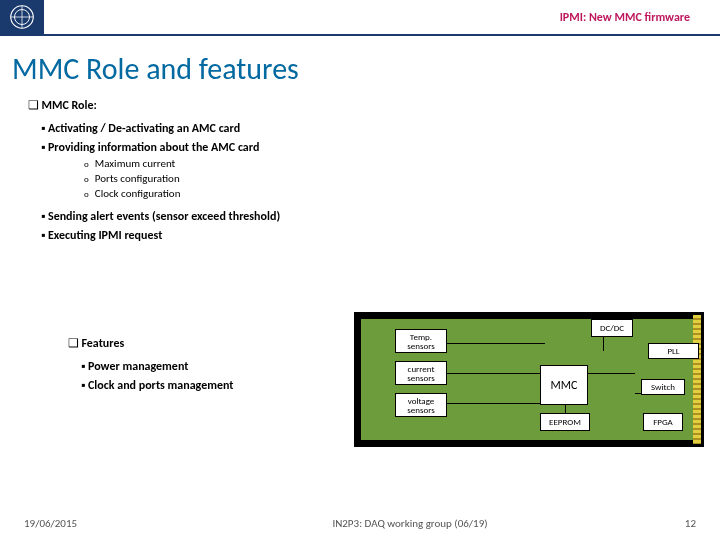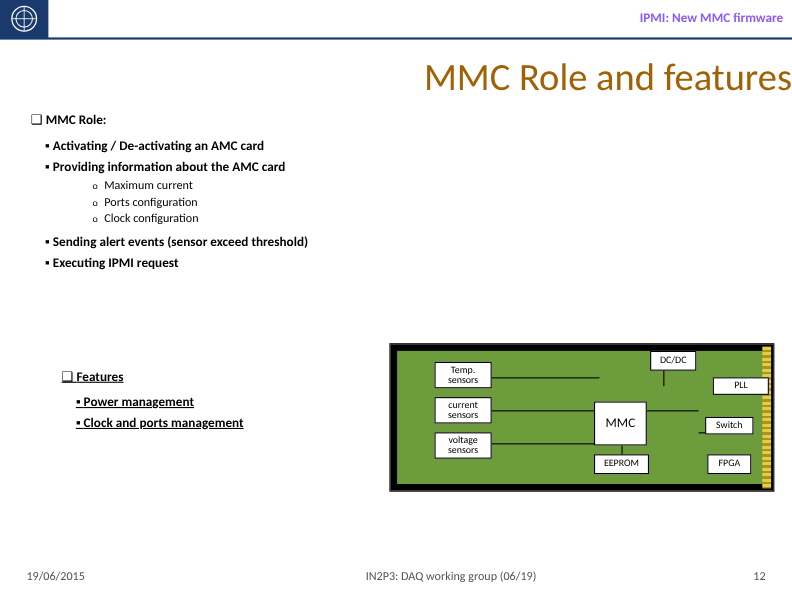--- a/index.html
+++ b/index.html
@@ -25,29 +25,28 @@
       display: flex;
       align-items: center;
       justify-content: center;
     }
     .logo svg { width: 30px; height: 30px; }
     .header-title {
       flex: 1;
       text-align: right;
       font-weight: bold;
       font-size: 12px;
-      padding-right: 8px;
-      color: #8b5cf6;
+      padding-right: 30px;
+      color: #be185d;
     }
     .slide-title {
-      font-size: 35px;
+      font-size: 30px;
       font-weight: normal;
       padding: 14px 0 10px 12px;
-      color: #a16207;
-      text-align: right;
+      color: #0369a1;
     }
     .content {
       padding: 0 20px 0 28px;
       font-size: 12px;
       line-height: 1.4;
     }
     .q-item {
       font-weight: bold;
       margin-bottom: 6px;
     }
@@ -71,23 +70,22 @@
       font-size: 11px;
       line-height: 1.35;
     }
     .o-item::before {
       content: "o ";
       font-size: 9px;
       margin-right: 4px;
     }
     .section2 {
       position: absolute;
-      left: 28px;
+      left: 40px;
       top: 335px;
-      text-decoration: underline;
     }
     .diagram {
       position: absolute;
       right: 16px;
       top: 312px;
       width: 350px;
       height: 135px;
       border: 1px solid #000;
     }
     

